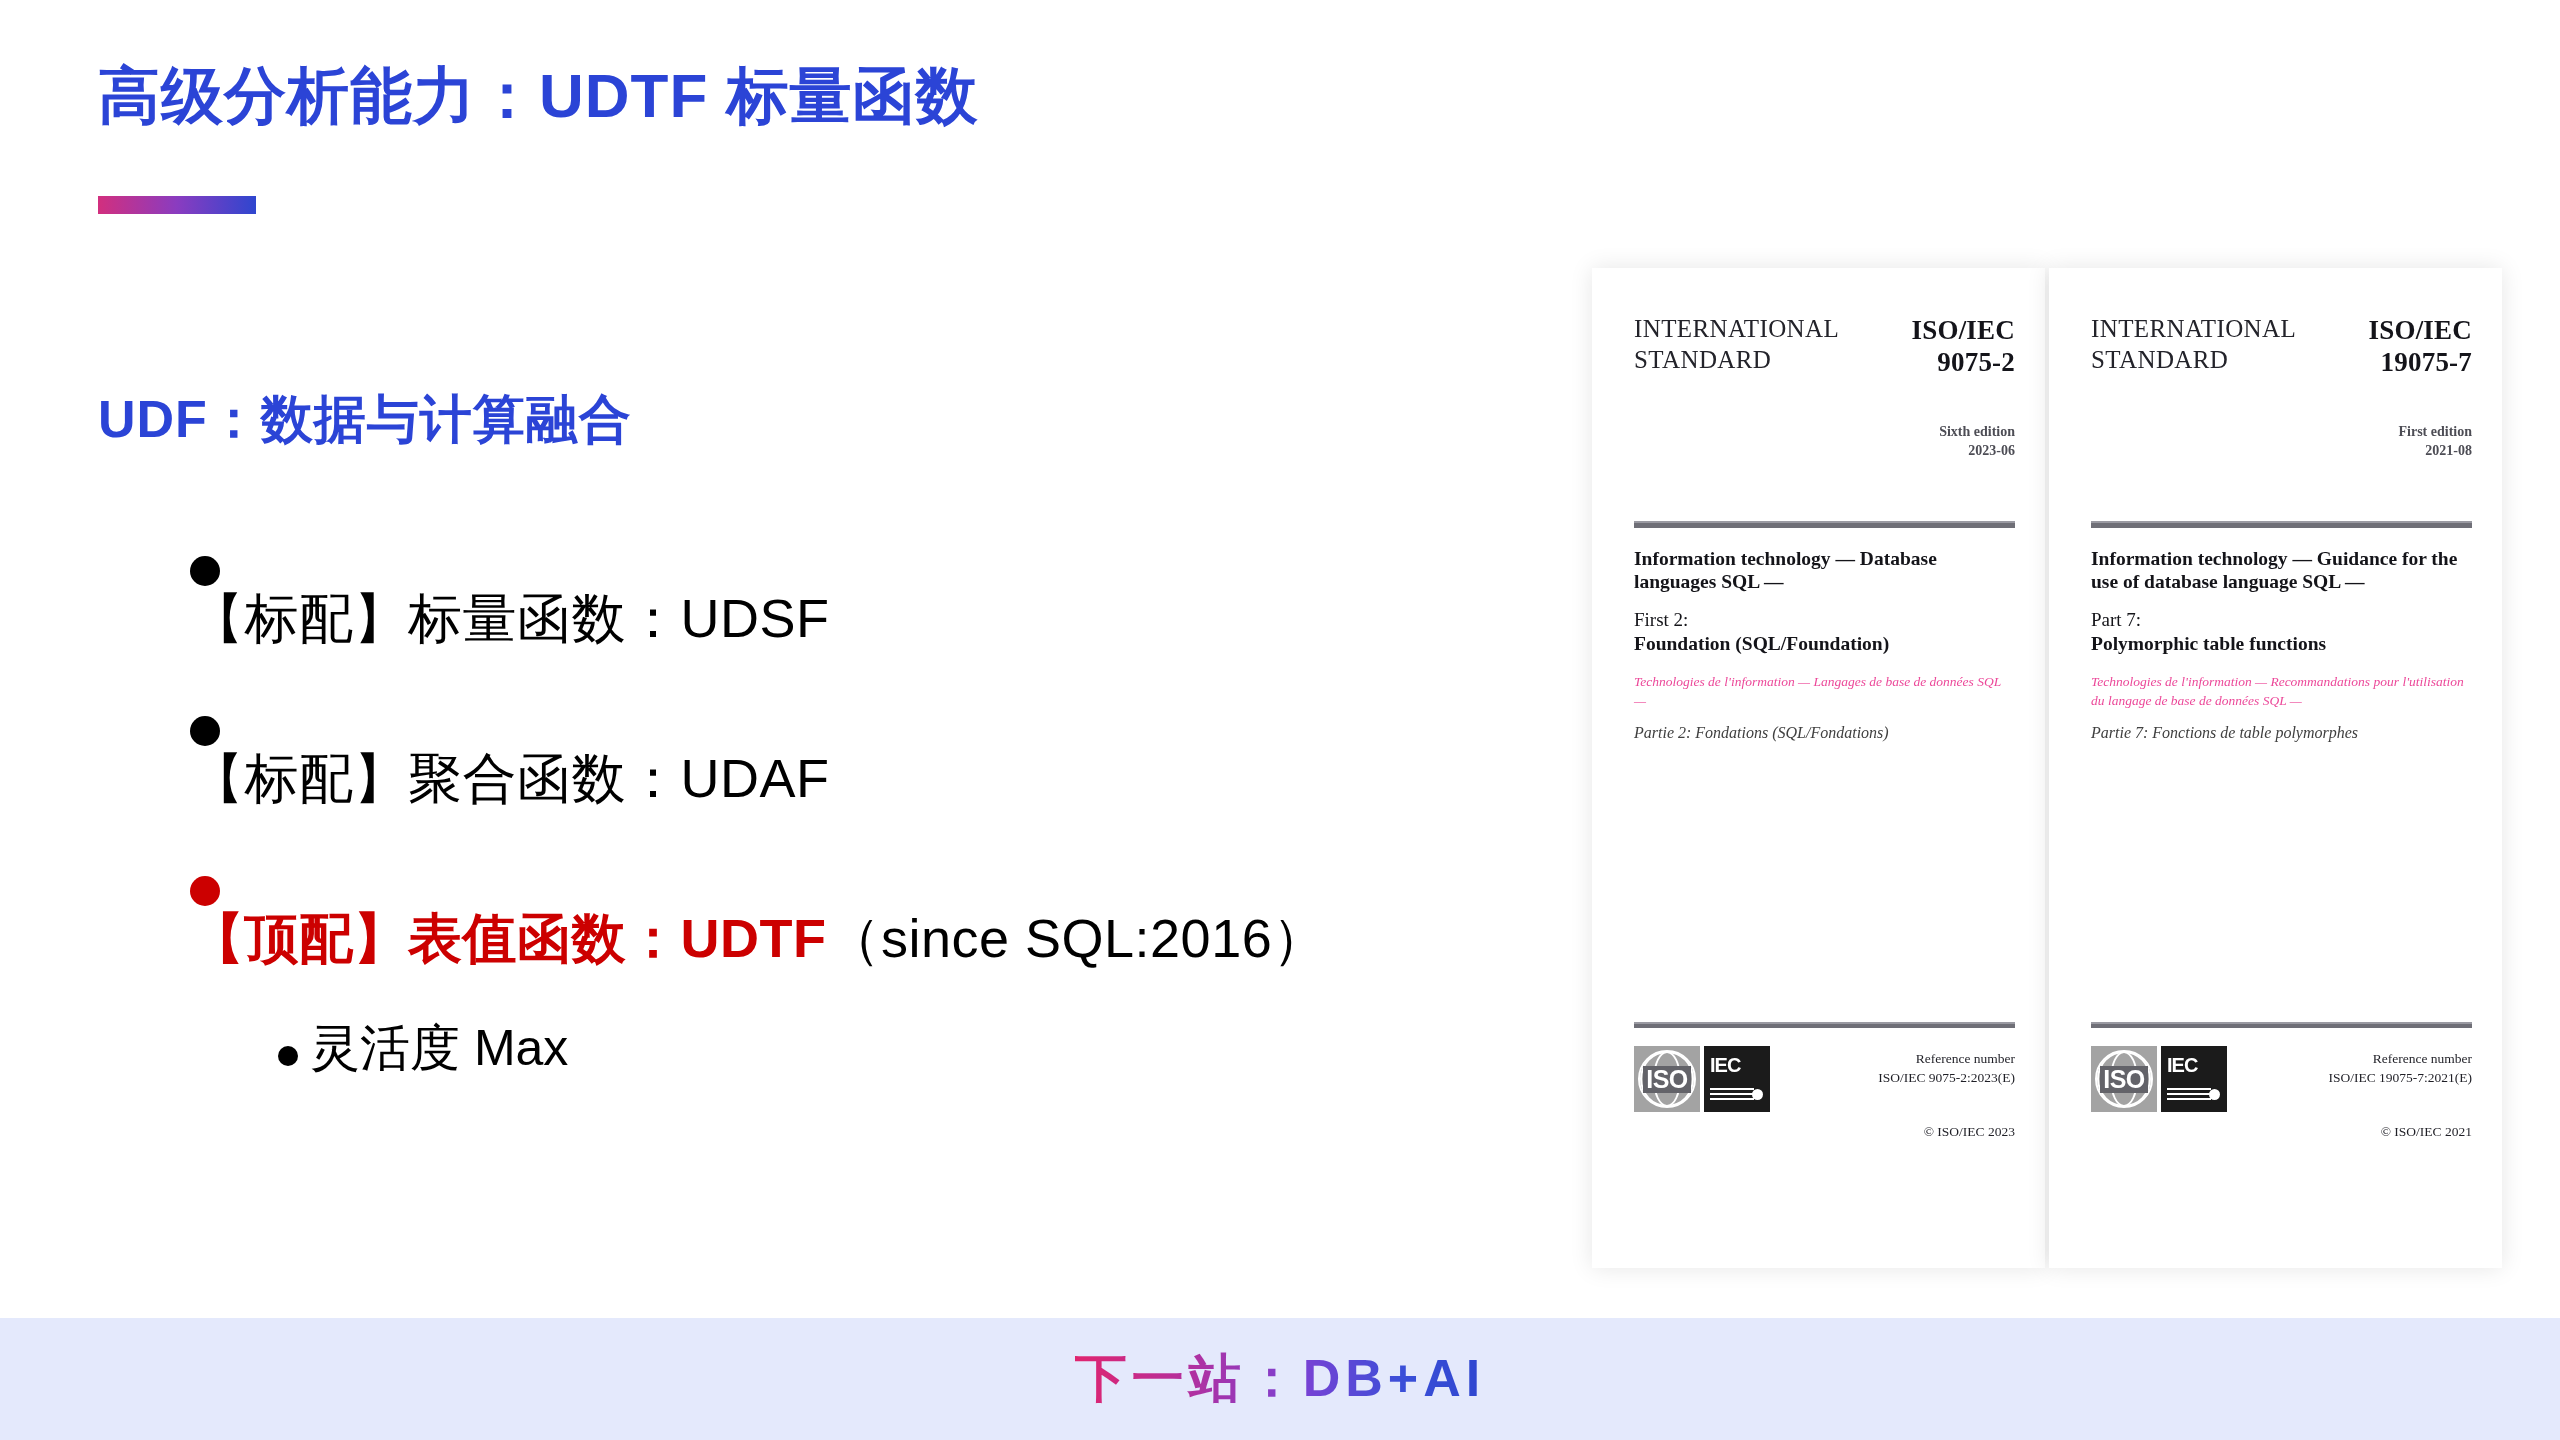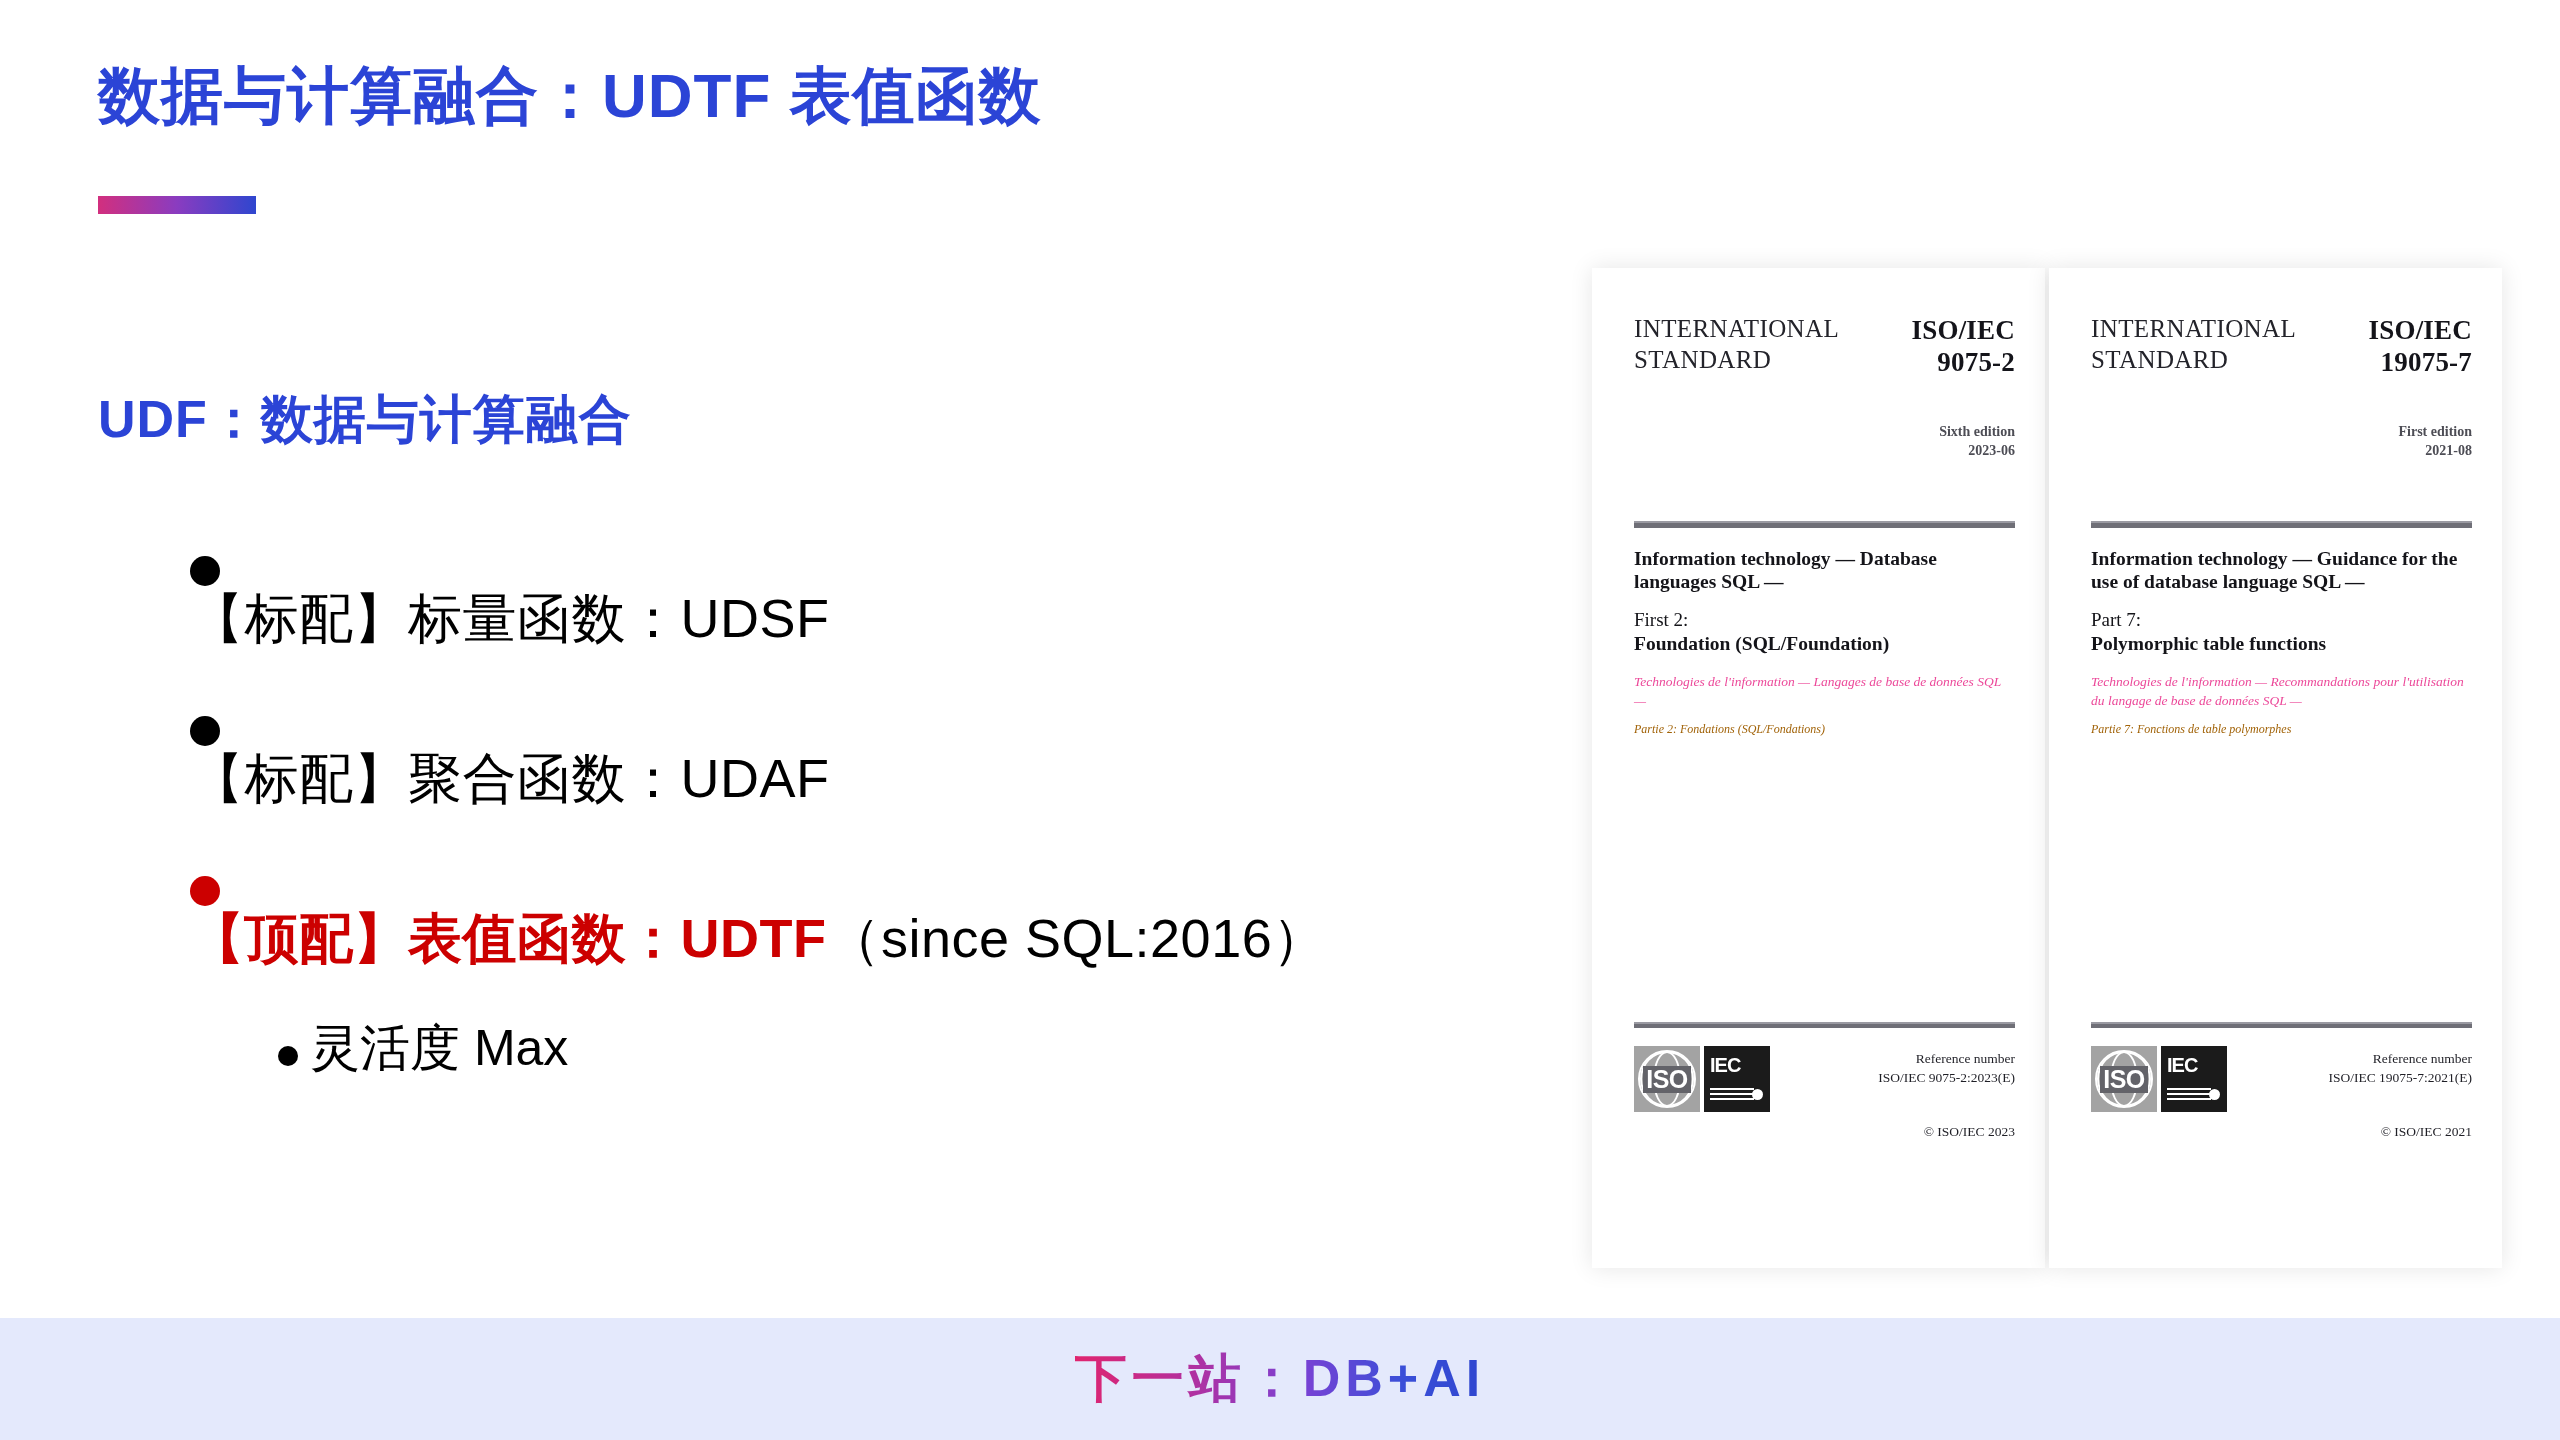--- a/index.html
+++ b/index.html
@@ -205,24 +205,24 @@
   }
   .doc-fr {
     margin-top: 16px;
     font-size: 13.5px;
     font-style: italic;
     line-height: 1.45;
     color: #ec4899;
   }
   .doc-fr-part {
     margin-top: 10px;
-    font-size: 12px;
+    font-size: 16px;
     font-style: italic;
     line-height: 1.45;
-    color: #a16207;
+    color: #404040;
   }
 
   .doc-footer {
     position: absolute;
     left: 42px;
     right: 30px;
     bottom: 128px;
   }
   .doc-foot-rule {
     height: 4px;
@@ -345,21 +345,21 @@
     color: transparent;
     -webkit-text-fill-color: transparent;
     white-space: nowrap;
   }
 </style>
 </head>
 <body>
 
 <div class="slide">
 
-  <div class="title">数据与计算融合：UDTF 表值函数</div>
+  <div class="title">高级分析能力：UDTF 标量函数</div>
   <div class="title-rule"></div>
 
   <div class="section-heading">UDF：数据与计算融合</div>
 
   <div class="bullets">
 
     <div class="bullet-row">
       <span class="dot"></span>
       <span class="bullet-text">【标配】标量函数：UDSF</span>
     </div>

